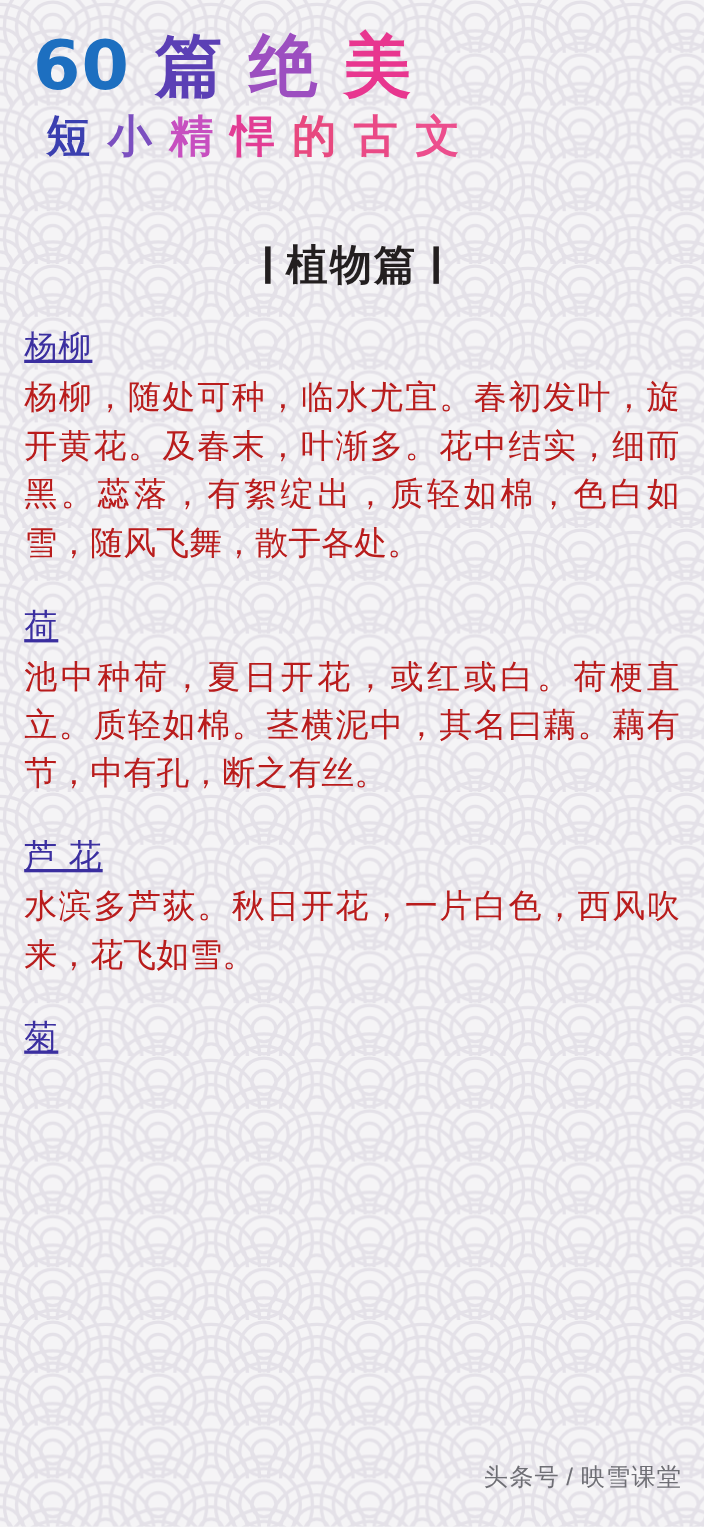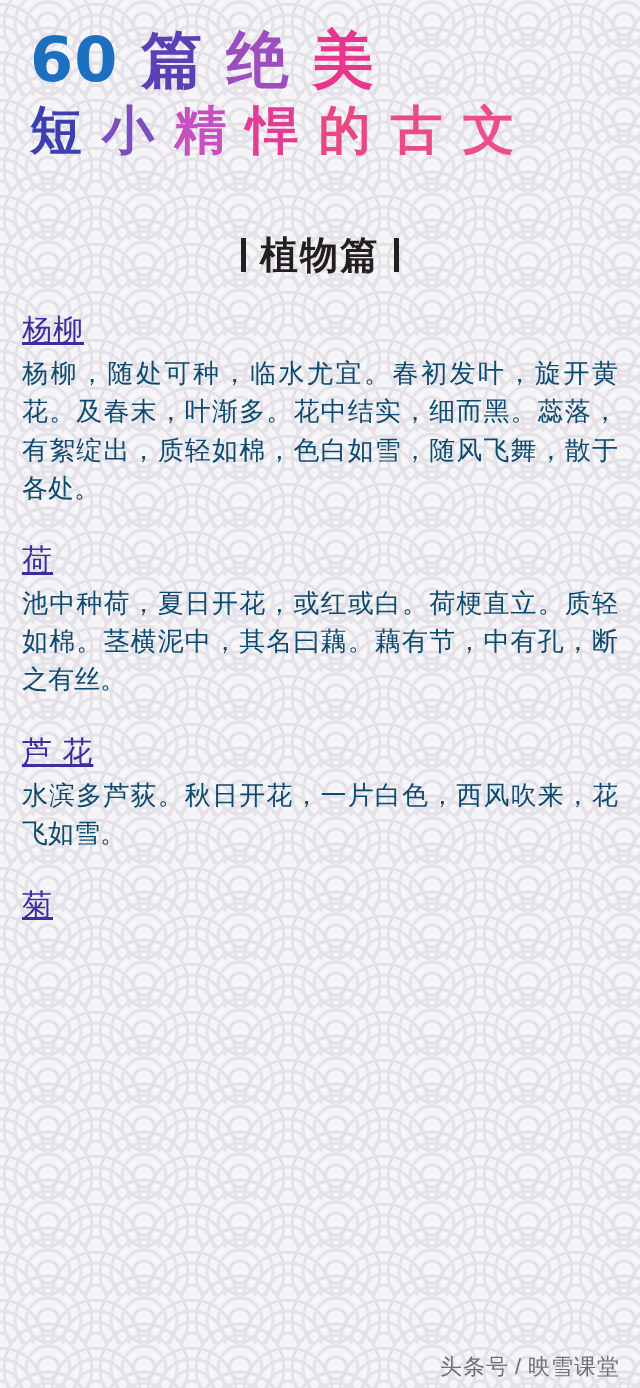--- a/index.html
+++ b/index.html
@@ -46,23 +46,24 @@
     font-weight: bold;
     letter-spacing: 1px;
     line-height: 1.15;
     white-space: nowrap;
   }
   .title-line1 {
     font-size: 62px;
     padding-left: 8px;
   }
   .title-line2 {
-    font-size: 52px;
+    font-size: 40px;
     padding-left: 8px;
     margin-top: 6px;
+    margin-left: 12px;
   }
   .t {
     display: inline-block;
   }
 
   
   .section-title {
     text-align: center;
     font-size: 38px;
     font-weight: bold;
@@ -87,32 +88,32 @@
   .art-head {
     font-size: 30px;
     color: #3b2fa0;
     font-weight: normal;
     line-height: 1.5;
     margin-bottom: 2px;
     letter-spacing: 1px;
     text-decoration: underline;
   }
   .art-body {
-    font-size: 26px;
-    color: #0c4a6e;
+    font-size: 30px;
+    color: #b91c1c;
     line-height: 1.47;
     letter-spacing: 0px;
     text-align: justify;
   }
 
   
   .footer {
     position: absolute;
     right: 20px;
-    bottom: 6px;
+    bottom: 30px;
     z-index: 3;
     font-size: 22px;
     color: #6f6f75;
     letter-spacing: 1px;
   }
   .footer .sep {
     margin: 0 6px;
   }
 </style>
 </head>

